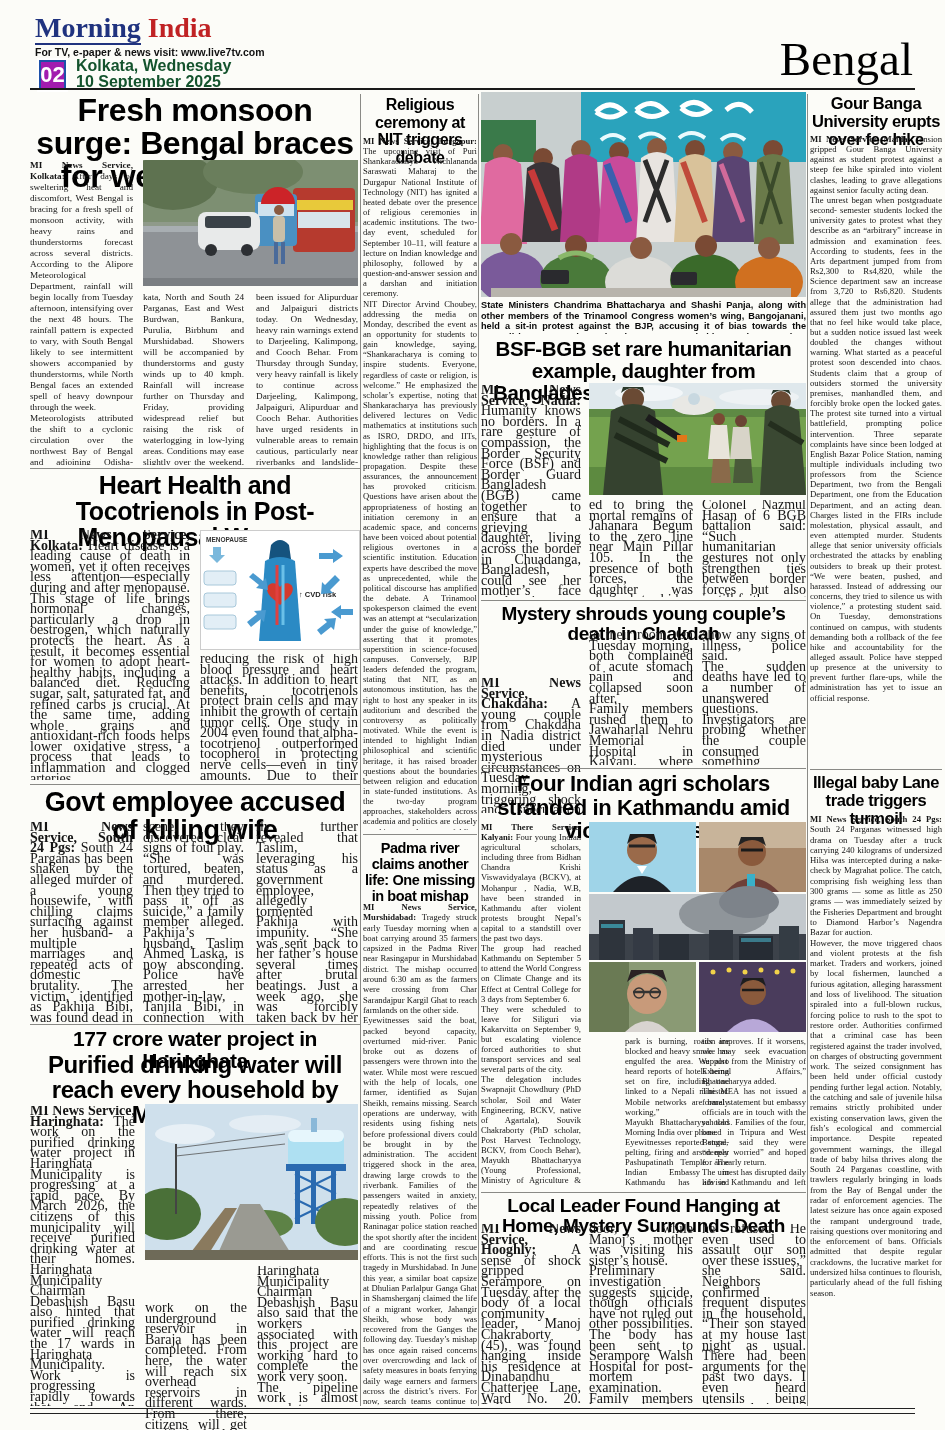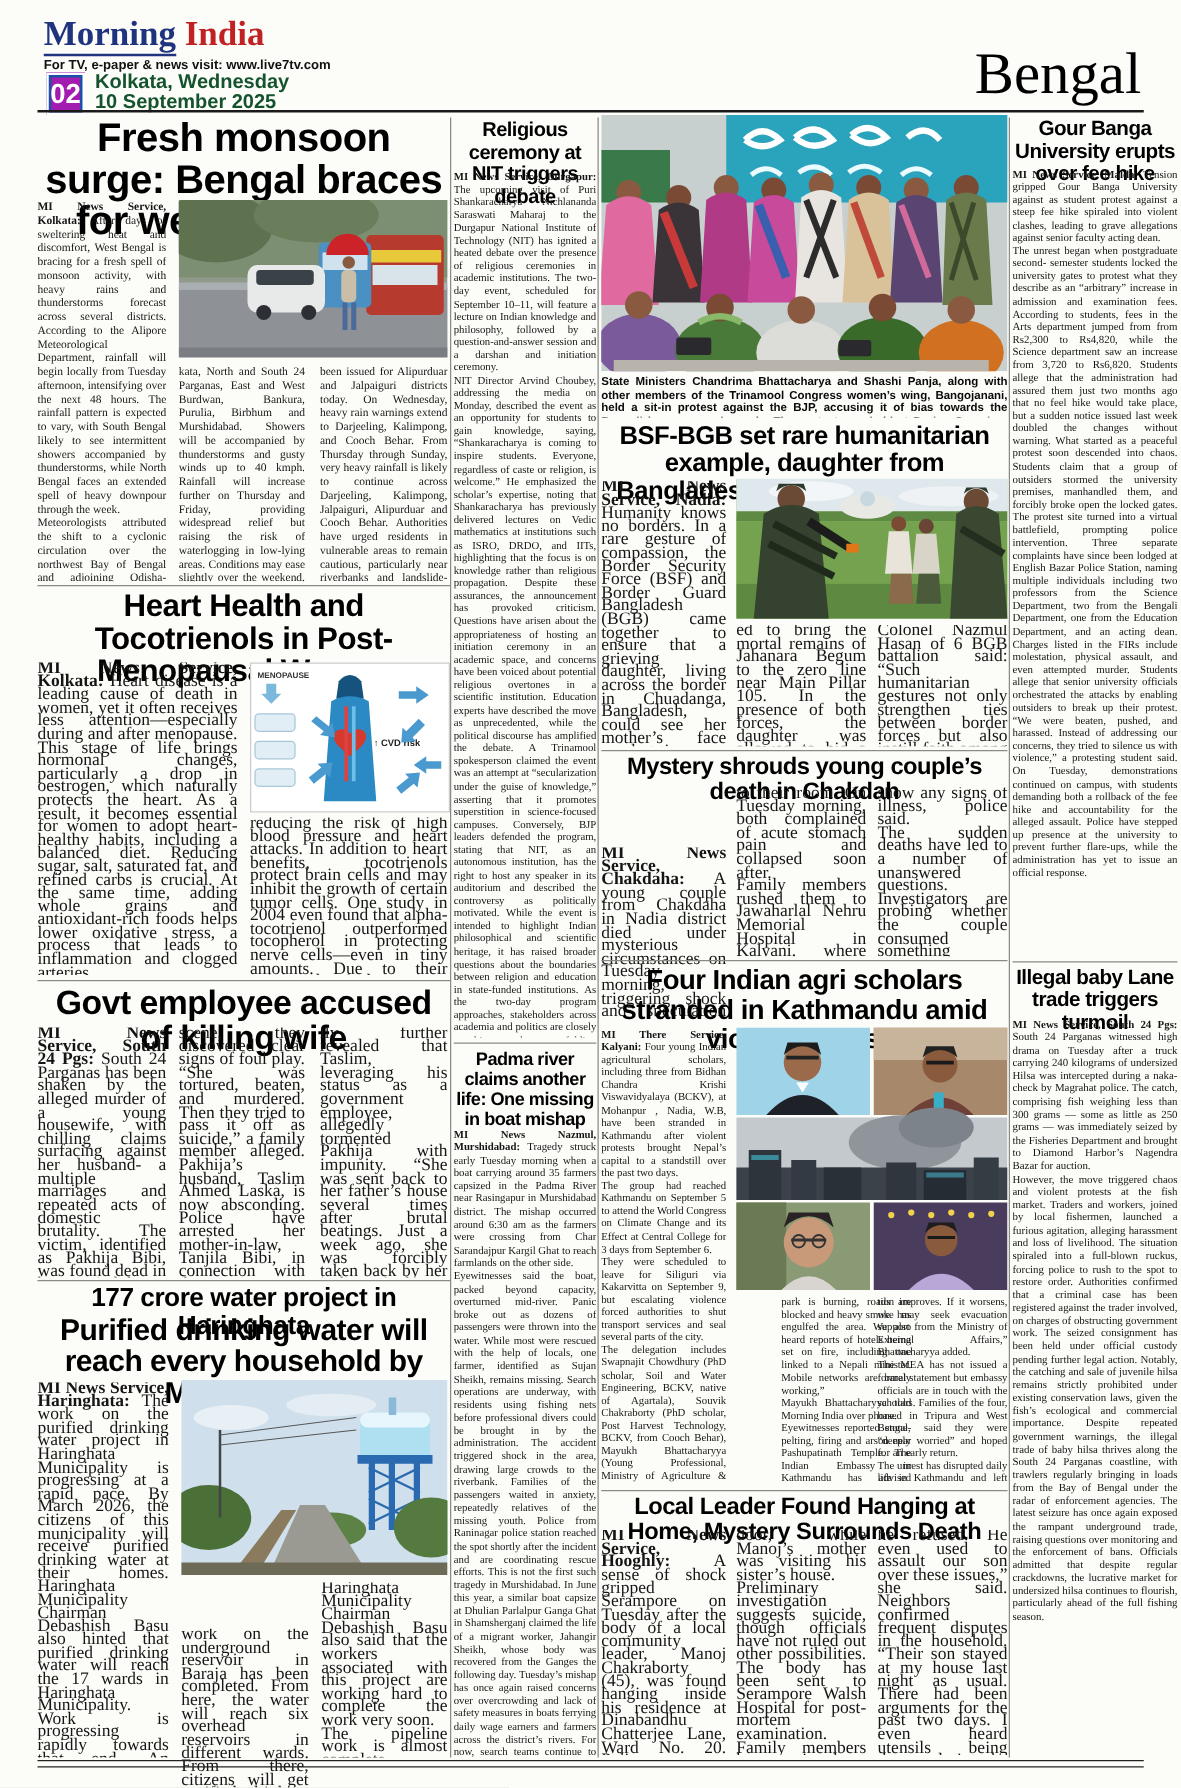--- a/index.html
+++ b/index.html
@@ -176,21 +176,21 @@
   <div class="abs headline" style="left:363px;top:96px;width:114px;font-size:16px;line-height:17.5px;">Religious ceremony at NIT triggers debate</div>
   <div class="abs bodycol" style="left:363px;top:136px;width:114px;height:694px;font-size:8.6px;line-height:10.15px;">
     <b class="dl">MI News Service, Durgapur:</b>
     <span class="txt">The upcoming visit of Puri Shankaracharya Nichlananda Saraswati Maharaj to the Durgapur National Institute of Technology (NIT) has ignited a heated debate over the presence of religious ceremonies in academic institutions. The two-day event, scheduled for September 10–11, will feature a lecture on Indian knowledge and philosophy, followed by a question-and-answer session and a darshan and initiation ceremony.
 NIT Director Arvind Choubey, addressing the media on Monday, described the event as an opportunity for students to gain knowledge, saying, “Shankaracharya is coming to inspire students. Everyone, regardless of caste or religion, is welcome.” He emphasized the scholar’s expertise, noting that Shankaracharya has previously delivered lectures on Vedic mathematics at institutions such as ISRO, DRDO, and IITs, highlighting that the focus is on knowledge rather than religious propagation. Despite these assurances, the announcement has provoked criticism. Questions have arisen about the appropriateness of hosting an initiation ceremony in an academic space, and concerns have been voiced about potential religious overtones in a scientific institution. Education experts have described the move as unprecedented, while the political discourse has amplified the debate. A Trinamool spokesperson claimed the event was an attempt at “secularization under the guise of knowledge,” asserting that it promotes superstition in science-focused campuses. Conversely, BJP leaders defended the program, stating that NIT, as an autonomous institution, has the right to host any speaker in its auditorium and described the controversy as politically motivated. While the event is intended to highlight Indian philosophical and scientific heritage, it has raised broader questions about the boundaries between religion and education in state-funded institutions. As the two-day program approaches, stakeholders across academia and politics are closely watching the unfolding developments at one of Bengal’s premier engineering institutions.</span>
   </div>
 
   <div class="hrule" style="left:363px;top:834px;width:114px;"></div>
   <div class="abs headline" style="left:363px;top:840px;width:114px;font-size:14.5px;line-height:16px;">Padma river claims another life: One missing in boat mishap</div>
   <div class="abs bodycol" style="left:363px;top:902px;width:114px;height:504px;font-size:8.6px;line-height:10.3px;">
-    <b class="dl">MI News Nazmul, Murshidabad:</b>
+    <b class="dl">MI News Service, Murshidabad:</b>
     <span class="txt">Tragedy struck early Tuesday morning when a boat carrying around 35 farmers capsized in the Padma River near Rasingapur in Murshidabad district. The mishap occurred around 6:30 am as the farmers were crossing from Char Sarandajpur Kargil Ghat to reach farmlands on the other side.
 Eyewitnesses said the boat, packed beyond capacity, overturned mid-river. Panic broke out as dozens of passengers were thrown into the water. While most were rescued with the help of locals, one farmer, identified as Sujan Sheikh, remains missing. Search operations are underway, with residents using fishing nets before professional divers could be brought in by the administration. The accident triggered shock in the area, drawing large crowds to the riverbank. Families of the passengers waited in anxiety, repeatedly relatives of the missing youth. Police from Raninagar police station reached the spot shortly after the incident and are coordinating rescue efforts. This is not the first such tragedy in Murshidabad. In June this year, a similar boat capsize at Dhulian Parlalpur Ganga Ghat in Shamsherganj claimed the life of a migrant worker, Jahangir Sheikh, whose body was recovered from the Ganges the following day. Tuesday’s mishap has once again raised concerns over overcrowding and lack of safety measures in boats ferrying daily wage earners and farmers across the district’s rivers. For now, search teams continue to scour the waters of the Padma, as Sujan Sheikh’s family clings to hope for his safe return.</span>
   </div>
 
   <div class="abs" style="left:481px;top:92px;width:325px;height:205px;">
     <svg width="325" height="205" viewBox="0 0 325 205">
       <rect width="325" height="205" fill="#c8cfcf"></rect>
       <rect x="100" width="225" height="70" fill="#2aa3bc"></rect>
       <path d="M115 20 q14 -14 28 0 q-14 10 -28 0 M155 18 q16 -14 30 2 q-16 10 -30 -2 M200 16 q14 -12 28 2 q-14 10 -28 -2 M245 18 q14 -12 26 2" stroke="#fff" stroke-width="5" fill="none"></path>
       <path d="M120 48 q12 -10 24 0 M158 46 q14 -10 26 2 M198 46 q12 -10 26 0 M240 48 q12 -10 24 0" stroke="#eafafd" stroke-width="4" fill="none"></path>

